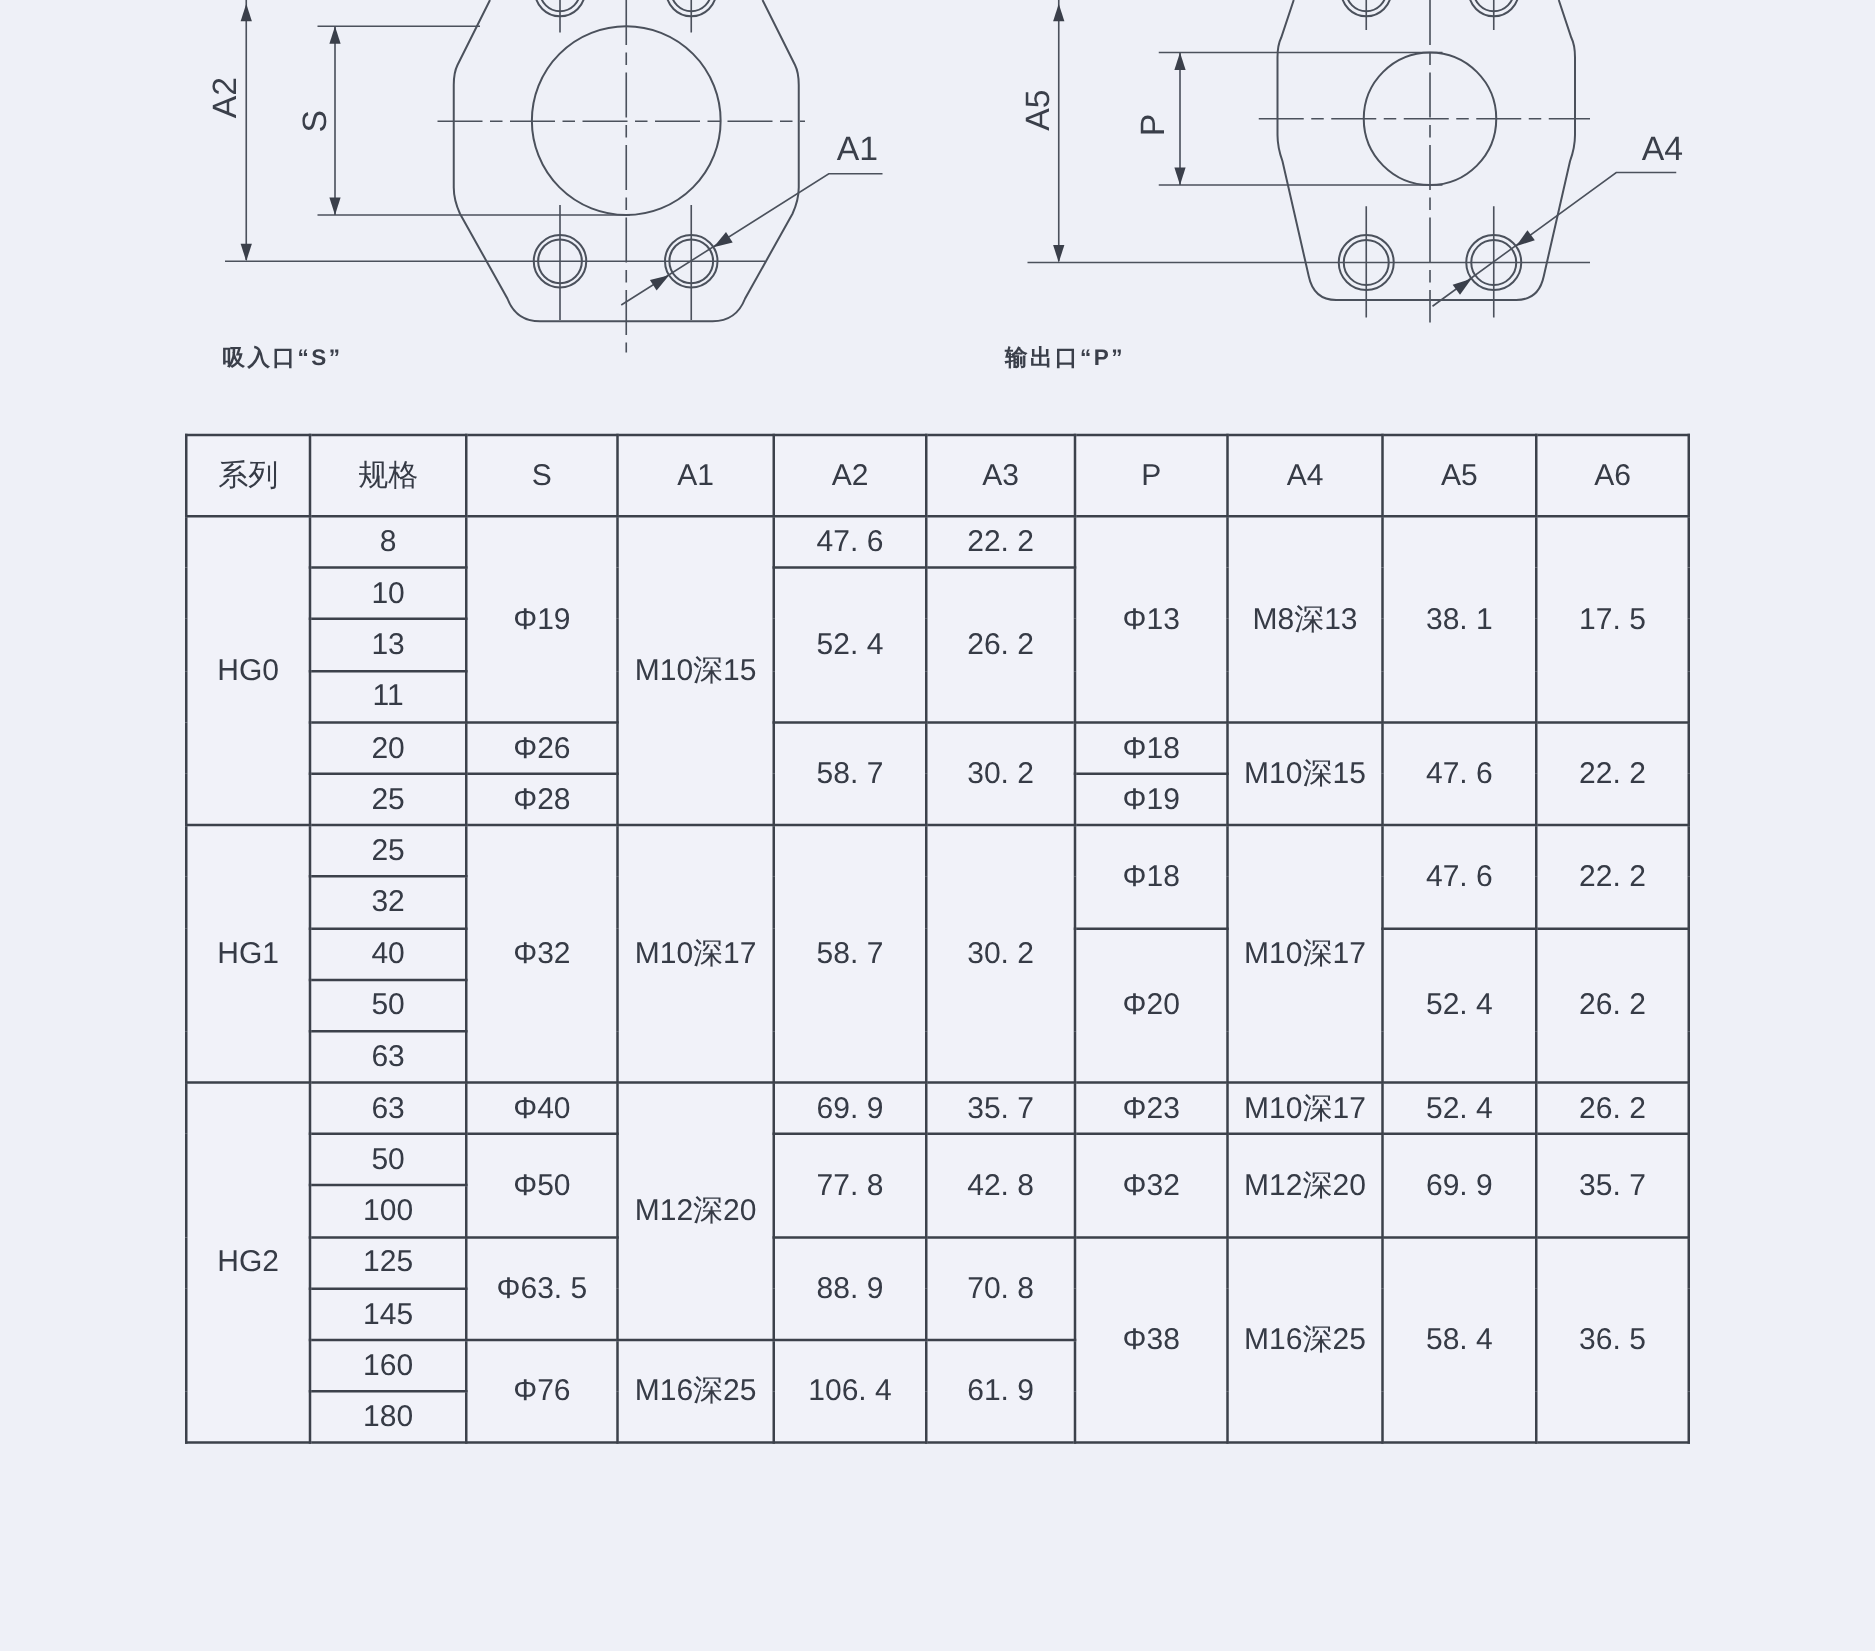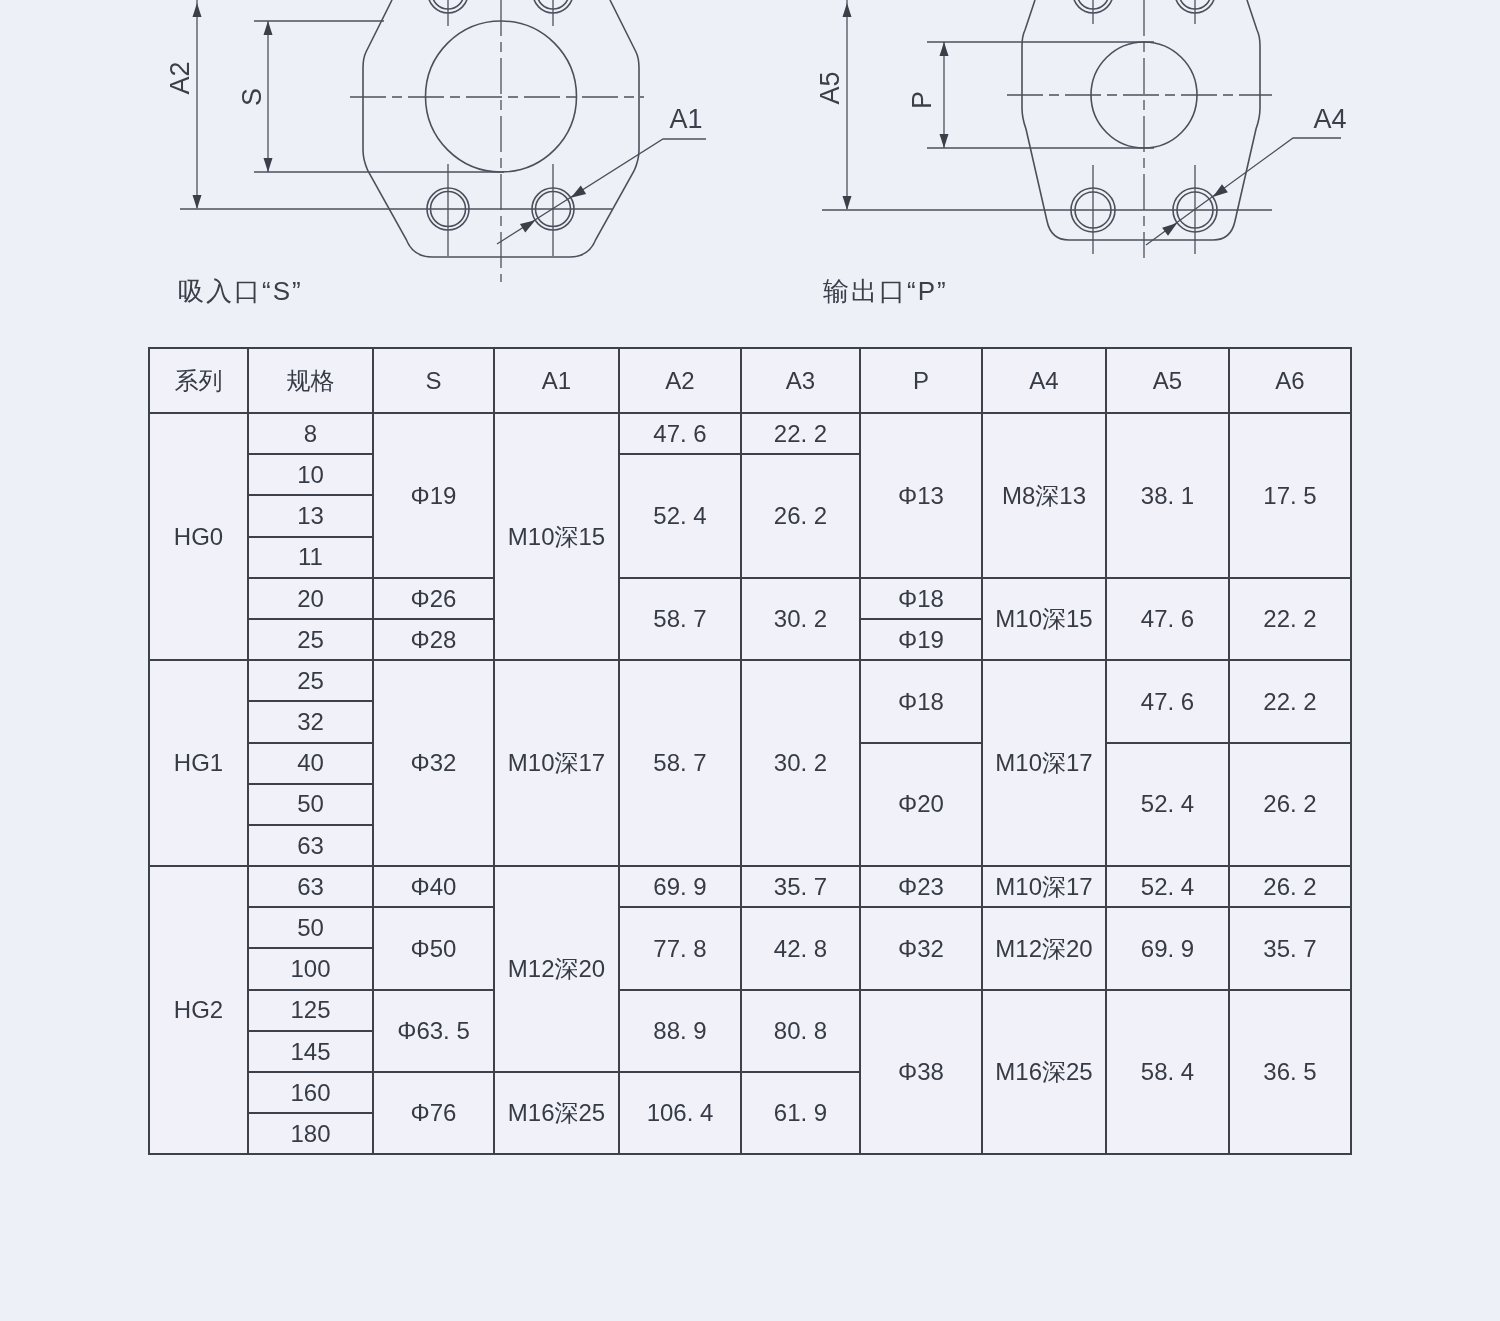--- a/index.html
+++ b/index.html
@@ -8,25 +8,26 @@
     background:#eef0f7;
     font-family:"Liberation Sans","DejaVu Sans",sans-serif;
     color:#3a3f4a;
     position:relative;
     overflow:hidden;
   }
   .page{position:absolute;left:0;top:0;width:1500px;height:1321px;}
   .drawings{position:absolute;left:0;top:0;width:1500px;height:312px;}
   .caption{
     position:absolute;top:274px;
-    font-size:26px;letter-spacing:2px;color:#3a3f4a;
+    font-size:18px;letter-spacing:2px;color:#3a3f4a;
     white-space:nowrap;
+    font-weight:bold;
   }
   .caption-left{left:178px;}
-  .caption-right{left:823px;}
+  .caption-right{left:804px;}
   table.dim{
     position:absolute;left:148px;top:347px;
     border-collapse:collapse;table-layout:fixed;
     width:1202px;
   }
   table.dim th,table.dim td{
     border:2px solid #3c414b;
     text-align:center;vertical-align:middle;
     font-size:24px;font-weight:normal;
     color:#363b46;
@@ -276,21 +277,21 @@
         <td rowspan="2">69. 9</td>
         <td rowspan="2">35. 7</td>
       </tr>
       <tr>
         <td>100</td>
       </tr>
       <tr>
         <td>125</td>
         <td rowspan="2">Φ63. 5</td>
         <td rowspan="2">88. 9</td>
-        <td rowspan="2">80. 8</td>
+        <td rowspan="2">70. 8</td>
         <td rowspan="4">Φ38</td>
         <td rowspan="4">M16深25</td>
         <td rowspan="4">58. 4</td>
         <td rowspan="4">36. 5</td>
       </tr>
       <tr>
         <td>145</td>
       </tr>
       <tr>
         <td>160</td>

